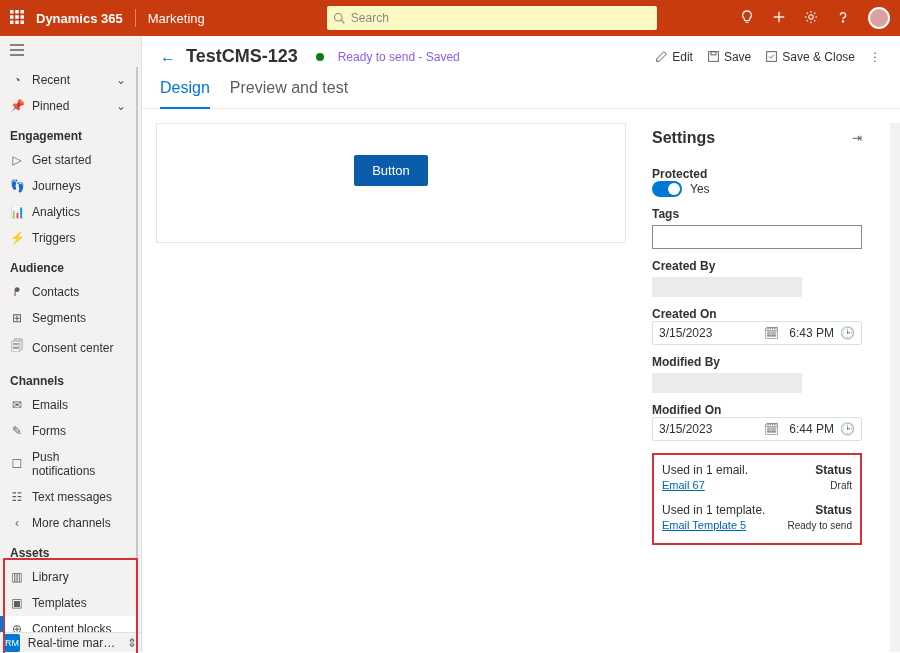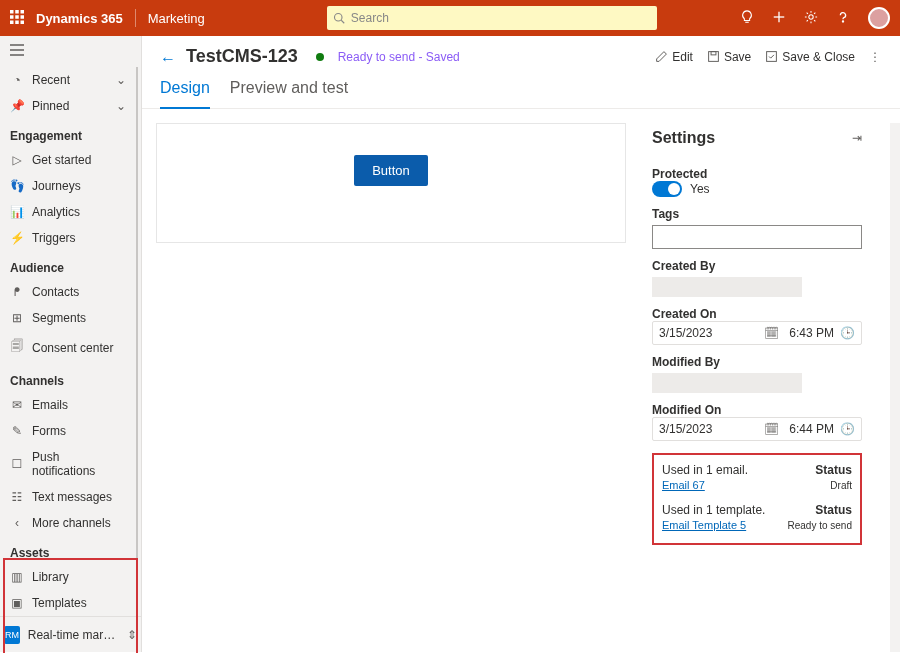--- a/index.html
+++ b/index.html
@@ -18,21 +18,21 @@
   .shell { display:flex; height:616px; }
   .sidebar { width:142px; background:#f3f2f1; border-right:1px solid #e1dfdd; position:relative; display:flex; flex-direction:column;}
   .hamburger { padding:8px 10px; color:#605e5c; }
   .nav-scroll { flex:1; overflow:hidden; position:relative; border-right:2px solid #c8c6c4; margin-right:3px;}
   .nav-item { display:flex; align-items:center; gap:8px; padding:6px 10px; color:#323130; cursor:pointer; font-size:12px;}
   .nav-item .icon { width:14px; text-align:center; color:#605e5c;}
   .nav-item .chev { margin-left:auto; color:#605e5c;}
   .nav-section { padding:10px 10px 4px; font-weight:600; font-size:12px; color:#323130;}
   .nav-item.active { border-left:3px solid #0078d4; background:#fff; padding-left:7px;}
   .assets-highlight { position:absolute; left:3px; right:3px; top:522px; height:106px; border:2px solid #d13438; pointer-events:none;}
-  .bottom-switcher { height:36px; border-top:1px solid #e1dfdd; display:flex; align-items:center; padding:0 4px; gap:8px;}
+  .bottom-switcher { height:20px; border-top:1px solid #e1dfdd; display:flex; align-items:center; padding:0 4px; gap:8px;}
   .rm-badge { width:18px;height:18px; background:#0078d4;color:#fff;font-size:9px;display:flex;align-items:center;justify-content:center;border-radius:2px;}
   .switcher-label { font-size:12px; white-space:nowrap; overflow:hidden; text-overflow:ellipsis; }
 
   .main { flex:1; display:flex; flex-direction:column;}
   .breadcrumb-row { display:flex; align-items:center; padding:10px 18px 4px; gap:10px;}
   .back-arrow { color:#0078d4; font-size:16px;}
   .page-title { font-size:18px; font-weight:600; }
   .status-dot { width:8px;height:8px;border-radius:50%;background:#107c10; display:inline-block; margin-left:8px; margin-right:4px;}
   .status-text { color:#8b5cf6; font-size:12px;}
   .cmdbar { margin-left:auto; display:flex; align-items:center; gap:14px; color:#323130;}

